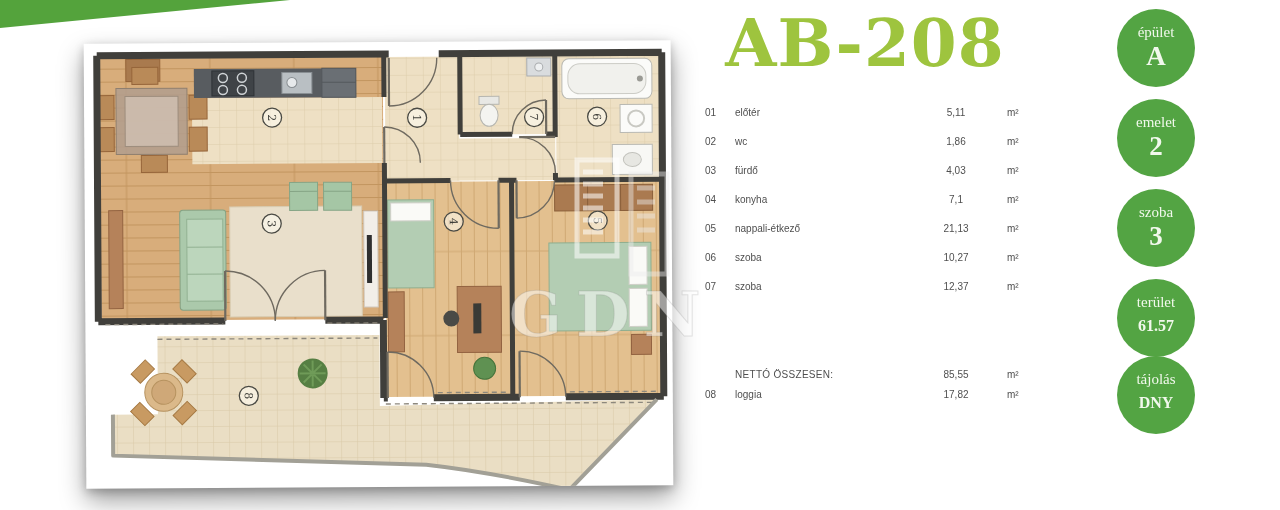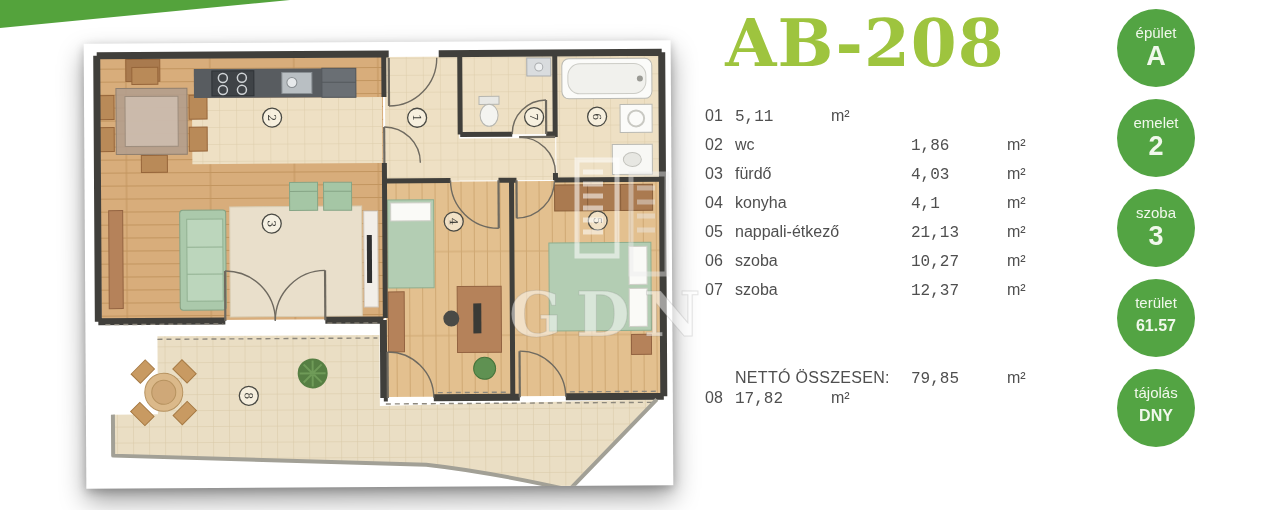--- a/index.html
+++ b/index.html
@@ -16,38 +16,38 @@
              transform:rotate(-0.35deg);}
   .plan-page svg{display:block;}
 
   
   .watermark{position:absolute;left:505px;top:148px;width:225px;height:200px;pointer-events:none;}
 
   
   .info{position:absolute;left:690px;top:0;width:350px;}
   .unit-title{margin-top:0;text-align:center;font-family:"DejaVu Serif", serif;font-weight:bold;
               font-size:66px;line-height:86px;color:#9ec43e;letter-spacing:1px;}
-  .room-table{position:absolute;left:705px;top:107px;width:332px;color:#4f4f4f;font-size:16px;}
+  .room-table{position:absolute;left:705px;top:107px;width:332px;color:#4f4f4f;font-size:10px;}
   .row{display:flex;align-items:baseline;height:16px;margin-bottom:13px;}
   .row .num{width:30px;}
   .row .name{flex:1;}
-  .row .val{width:66px;text-align:left;font-family:Liberation Mono, monospace;}
-  .row .unit{width:30px;margin-left:30px;}
+  .row .val{width:66px;text-align:center;}
+  .row .unit{width:30px;margin-left:18px;}
   .total-row{margin-top:36px;}
   .total-row .name{letter-spacing:.3px;margin-top:36px;}
   .extra-row{margin-top:40px;}
 
   
   .badges{position:absolute;left:1117px;top:0;width:78px;}
   .badge{position:absolute;left:0;width:78px;height:78px;border-radius:50%;background:#53a443;
-         color:#f1f8ec;text-align:center;font-family:Liberation Sans, sans-serif;}
+         color:#f1f8ec;text-align:center;font-family:Liberation Serif, serif;}
   .badge .b-label{display:block;margin-top:15px;font-size:15px;line-height:17px;}
   .badge .b-value{display:block;font-size:27px;line-height:30px;font-weight:bold;}
   .badge .b-value.small{font-size:16px;line-height:30px;}
-  .badge.b0{top:9px;} .badge.b1{top:99px;text-align:center;} .badge.b2{top:189px;} .badge.b3{top:279px;} .badge.b4{top:369px;}
+  .badge.b0{top:9px;} .badge.b1{top:99px;text-align:center;} .badge.b2{top:189px;} .badge.b3{top:279px;} .badge.b4{top:356px;}
 
   .wall{stroke:#403f3b;fill:none;stroke-linecap:butt;}
   .door{stroke:#6f6a60;fill:none;stroke-width:1.4;}
   .doorleaf{stroke:#6f6a60;stroke-width:2.2;}
   .dash{stroke:#8d887d;stroke-width:1.4;stroke-dasharray:5 4;fill:none;}
   .rail{stroke:#a2a096;stroke-width:4;fill:none;stroke-linejoin:round;}
   .numcircle{fill:rgba(255,253,246,.55);stroke:#4a4a44;stroke-width:1.3;}
   .numtext{font-family:"DejaVu Serif", serif;font-size:11px;fill:#3c3c38;text-anchor:middle;}
 </style>
 </head>
@@ -284,39 +284,40 @@
   <text x="4" y="188" font-family="DejaVu Serif, serif" font-size="62" font-weight="bold" letter-spacing="14" fill="rgba(255,255,255,.5)" stroke="rgba(110,110,110,.18)" stroke-width="1">GDN</text>
 </svg>
 
 <div class="info">
   <div class="unit-title">AB-208</div>
 </div>
 
 <div class="room-table">
   <div class="row">
     <span class="num">01</span>
+    <span class="name">előtér</span>
     <span class="val">5,11</span>
     <span class="unit">m²</span>
   </div>
   <div class="row">
     <span class="num">02</span>
     <span class="name">wc</span>
     <span class="val">1,86</span>
     <span class="unit">m²</span>
   </div>
   <div class="row">
     <span class="num">03</span>
     <span class="name">fürdő</span>
     <span class="val">4,03</span>
     <span class="unit">m²</span>
   </div>
   <div class="row">
     <span class="num">04</span>
     <span class="name">konyha</span>
-    <span class="val">4,1</span>
+    <span class="val">7,1</span>
     <span class="unit">m²</span>
   </div>
   <div class="row">
     <span class="num">05</span>
     <span class="name">nappali-étkező</span>
     <span class="val">21,13</span>
     <span class="unit">m²</span>
   </div>
   <div class="row">
     <span class="num">06</span>
@@ -327,26 +328,27 @@
   <div class="row">
     <span class="num">07</span>
     <span class="name">szoba</span>
     <span class="val">12,37</span>
     <span class="unit">m²</span>
   </div>
 
   <div class="row total-row">
     <span class="num"></span>
     <span class="name">NETTÓ ÖSSZESEN:</span>
-    <span class="val">79,85</span>
+    <span class="val">85,55</span>
     <span class="unit">m²</span>
   </div>
 
   <div class="row extra-row">
     <span class="num">08</span>
+    <span class="name">loggia</span>
     <span class="val">17,82</span>
     <span class="unit">m²</span>
   </div>
 </div>
 
 <div class="badges">
   <div class="badge b0">
     <span class="b-label">épület</span>
     <span class="b-value">A</span>
   </div>

